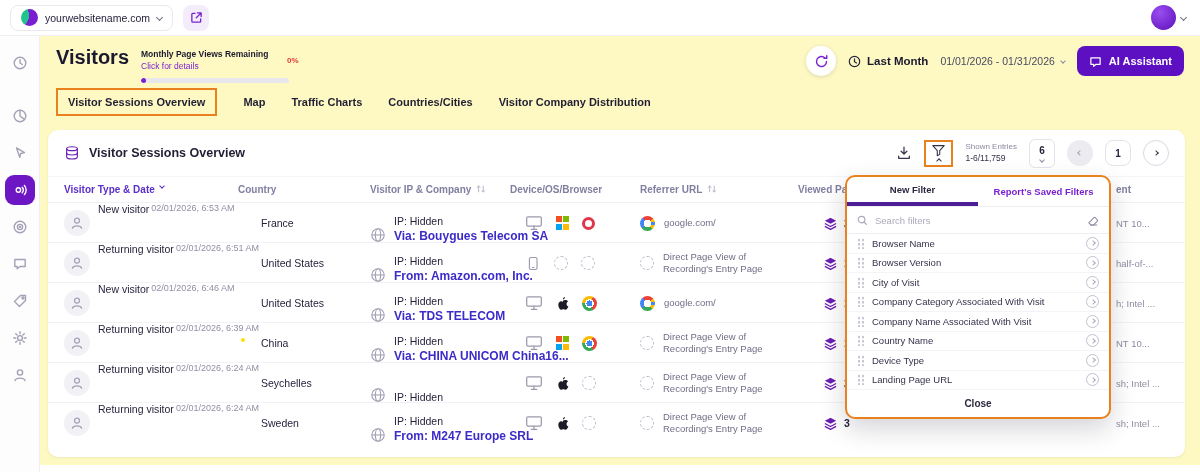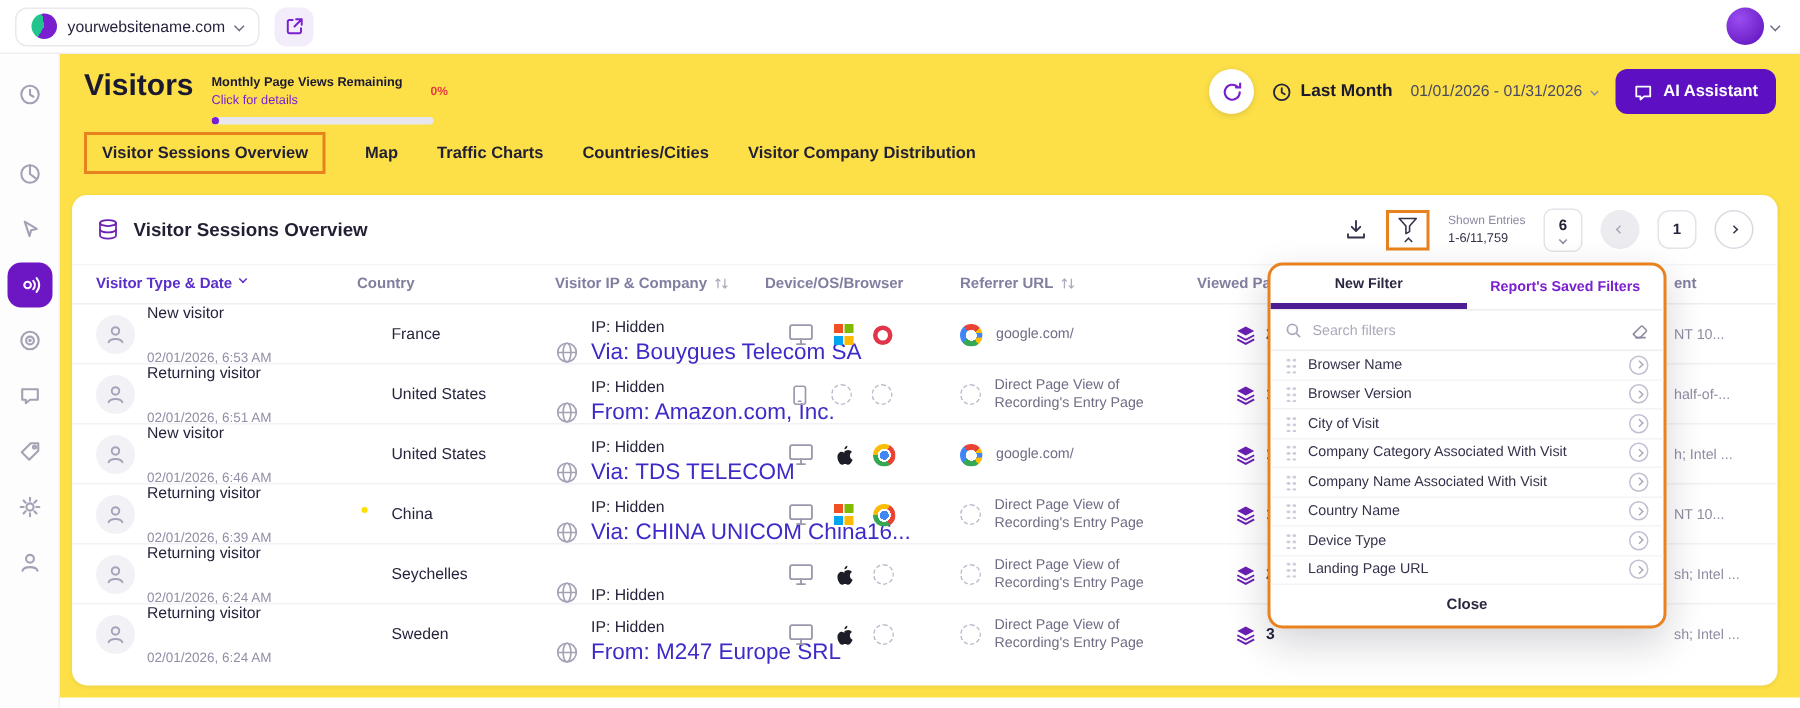--- a/index.html
+++ b/index.html
@@ -1,17 +1,17 @@
 <!DOCTYPE html>
 <html><head>
 <meta charset="utf-8">
 <style>
   *{box-sizing:border-box;margin:0;padding:0}
   html,body{background:#e9e9ee}
-  .screen{position:relative;width:1200px;height:472px;background:#fde047;overflow:hidden;
+  .screen{position:relative;width:1200px;height:472px;background:#fef9c3;overflow:hidden;
     font-family:"Liberation Sans","DejaVu Sans",sans-serif;color:#26243C}
   svg{display:block}
 
   
   .topbar{position:absolute;left:0;top:0;right:0;height:36px;background:#fff;border-bottom:1px solid #EFEFF2;z-index:6;display:flex;align-items:center}
   .site-pill{display:flex;align-items:center;gap:7px;margin-left:10px;height:26px;padding:0 10px;border:1px solid #E9E9EF;border-radius:8px;cursor:pointer}
   .logo{width:17px;height:17px;border-radius:50%;background:conic-gradient(from 210deg,#21C48C 0 140deg,#7A1FD0 140deg 360deg)}
   .site-name{font-size:10.5px;color:#26243C}
   .ext-btn{width:26px;height:26px;margin-left:10px;border-radius:8px;background:#F3ECFB;display:flex;align-items:center;justify-content:center;cursor:pointer}
   .tb-right{margin-left:auto;margin-right:14px;display:flex;align-items:center;gap:5px;cursor:pointer}
@@ -70,29 +70,29 @@
   
   .thead{position:absolute;left:0;top:46px;right:0;height:27px;border-top:1px solid #F5F5F9;border-bottom:1px solid #F0F0F4;font-size:10px;font-weight:600;color:#807FA0}
   .th{position:absolute;top:7px;display:flex;align-items:flex-start;gap:5px;white-space:nowrap}
   .th.sortable{cursor:pointer}
   .th1{left:16px;color:#5A2EC9}
   .th2{left:190px}.th3{left:322px}.th4{left:462px}.th5{left:592px}.th6{left:750px}.th7{left:1068px}
   .tbody{position:absolute;left:0;top:73px;right:0;bottom:0}
   .row{position:relative;height:40px;border-bottom:1px solid #F2F2F6;cursor:pointer}
   .row:last-child{border-bottom:none}
   .c-avatar{position:absolute;left:16px;top:7px;width:26px;height:26px;border-radius:50%;background:#F2F2F6;display:flex;align-items:center;justify-content:center}
-  .c-type{position:absolute;left:50px;top:0;height:40px;display:flex;flex-direction:column;justify-content:space-between;gap:2px}
+  .c-type{position:absolute;left:50px;top:0;height:40px;display:flex;flex-direction:row;justify-content:center;gap:2px}
   .t1{font-size:10.5px;font-weight:500;color:#26243C}
   .t2{font-size:9px;color:#918FA6}
   .c-flag{position:absolute;left:190px;top:12px}
   .c-country{position:absolute;left:213px;top:0;height:40px;display:flex;align-items:center;font-size:10.5px;color:#26243C}
   .c-ip{position:absolute;left:322px;top:0;height:40px;display:flex;align-items:flex-end;gap:8px}
   .ipcol{display:flex;flex-direction:column;gap:2px}
   .ip1{font-size:10.5px;color:#26243C}
-  .ip2{font-size:15px;font-weight:400;color:#3D2BC8;cursor:pointer}
+  .ip2{font-size:12px;font-weight:700;color:#3D2BC8;cursor:pointer}
   .c-dev{position:absolute;left:477px;top:0;height:40px;display:flex;align-items:center;gap:13px}
   .c-ref{position:absolute;left:592px;top:0;height:40px;display:flex;align-items:center;gap:9px}
   .ref-text{font-size:9.5px;color:#6F6E86;width:122px;line-height:1.3}
   .c-pages{position:absolute;left:775px;top:0;height:40px;display:flex;align-items:center;gap:6px}
   .pnum{font-size:10.5px;font-weight:700;color:#26243C}
   .c-last{position:absolute;left:1068px;top:0;height:40px;display:flex;align-items:center;font-size:9.5px;color:#8F8EA4;white-space:nowrap}
 
   
   .flag{width:16px;height:16px;border-radius:50%;box-shadow:inset 0 0 0 1px rgba(0,0,0,.08);overflow:hidden;position:relative}
   .flag.fr{background:linear-gradient(90deg,#2B4C9B 0 33%,#F4F4F4 33% 67%,#E23B4E 67%)}

